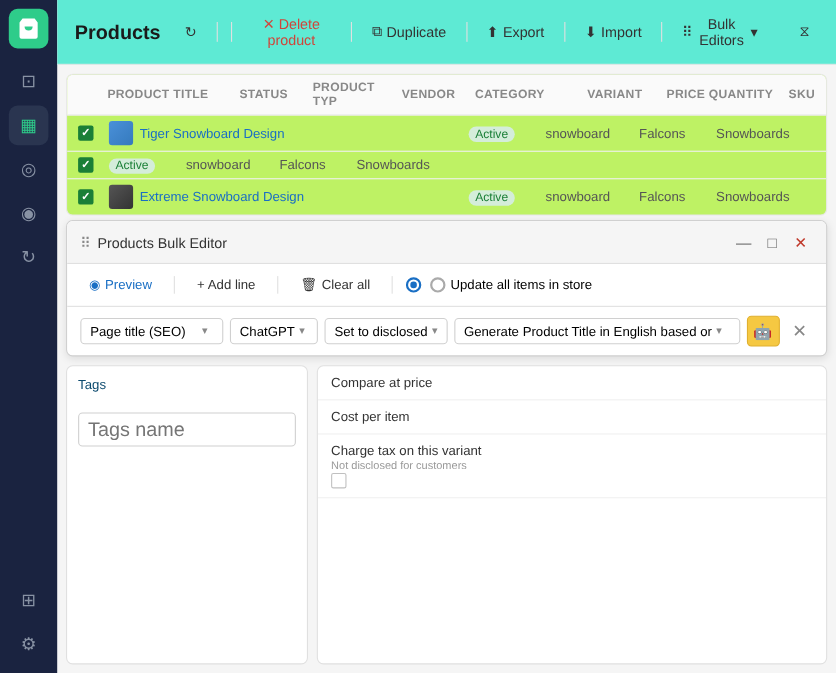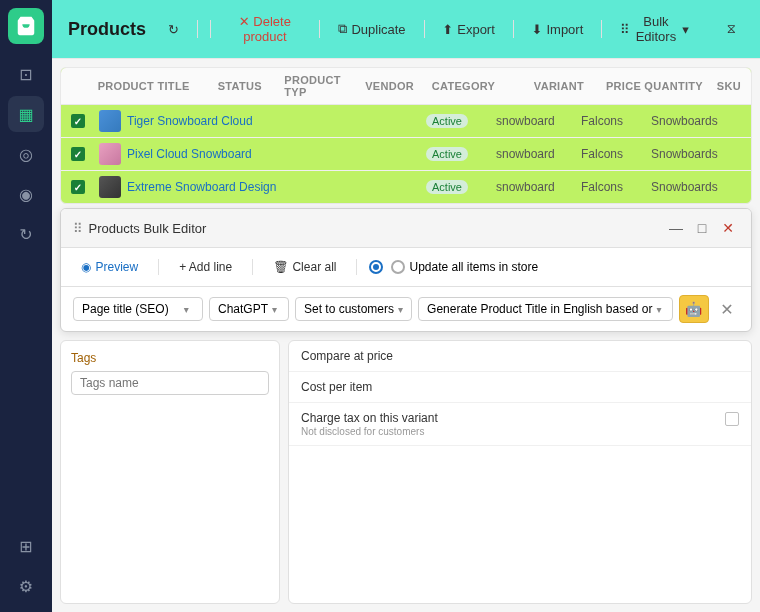--- a/index.html
+++ b/index.html
@@ -243,21 +243,21 @@
       border: none; background: none; border-radius: 3px;
     }
     .right-panel-item {
       padding: 8px 12px;
       font-size: 12px;
       color: #333;
       border-bottom: 1px solid #f0f0f0;
       cursor: pointer;
     }
     .right-panel-item.with-cb {
-      display: flex; align-items: flex-start; justify-content: space-between;
+      display: flex; align-items: flex-start; justify-content: space-between; flex-direction: column;
     }
     .cb-item {
       display: flex; flex-direction: column;
     }
     .cb-sub { font-size: 10px; color: #999; margin-top: 1px; }
     .cb-box {
       width: 14px; height: 14px;
       border: 1px solid #c0c0c0;
       border-radius: 2px;
       flex-shrink: 0;
@@ -376,36 +376,32 @@
       <div class="col-qty">QUANTITY</div>
       <div class="col-sku">SKU</div>
     </div>
 
     <div class="table-row">
       <div class="col-check">
           <div class="checkbox"></div>
         </div>
       <div class="col-title">
         <div class="product-thumb thumb-blue"></div>
-        <span class="product-name">Tiger Snowboard Cloud</span>
+        <span class="product-name">Tiger Snowboard Design</span>
       </div>
       <div class="col-status"><span class="badge-active">Active</span></div>
       <div class="col-type" style="font-size:12px;color:#555;">snowboard</div>
       <div class="col-vendor" style="font-size:12px;color:#555;">Falcons</div>
       <div class="col-category" style="font-size:12px;color:#555;">Snowboards</div>
     </div>
 
     <div class="table-row">
       <div class="col-check">
           <div class="checkbox"></div>
         </div>
-      <div class="col-title">
-        <div class="product-thumb thumb-pink"></div>
-        <span class="product-name">Pixel Cloud Snowboard</span>
-      </div>
       <div class="col-status"><span class="badge-active">Active</span></div>
       <div class="col-type" style="font-size:12px;color:#555;">snowboard</div>
       <div class="col-vendor" style="font-size:12px;color:#555;">Falcons</div>
       <div class="col-category" style="font-size:12px;color:#555;">Snowboards</div>
     </div>
 
     <div class="table-row">
       <div class="col-check">
           <div class="checkbox"></div>
         </div>
@@ -460,40 +456,40 @@
     <div class="bulk-panel-row">
       <div class="select-control select-field">
         <span>Page title (SEO)</span>
         <span class="chevron">▾</span>
       </div>
       <div class="select-control select-chatgpt">
         <span>ChatGPT</span>
         <span class="chevron">▾</span>
       </div>
       <div class="select-control select-action">
-        <span>Set to customers</span>
+        <span>Set to disclosed</span>
         <span class="chevron">▾</span>
       </div>
       <div class="select-control select-template">
         <span>Generate Product Title in English based or</span>
         <span class="chevron">▾</span>
       </div>
       <div class="gpt-btn">
         <span>🤖</span>
       </div>
       <button class="delete-row-btn">✕</button>
     </div>
 
   </div>
 
   <div style="display:flex; margin: 0 8px 8px 8px; gap: 8px; flex: 1;">
 
     <div style="background:white; border:1px solid #e0e0e0; border-radius:6px; padding:10px; width:220px; flex-shrink:0;">
-      <div style="font-size:12px; color:#a16207; margin-bottom:6px;">Tags</div>
-      <input type="text" style="border: 1px solid rgb(208, 208, 208); border-radius: 4px; padding: 4px 8px; font-size: 12px; width: 100%; color: rgb(153, 153, 153);" placeholder="Tags name">
+      <div style="font-size:12px; color:#0c4a6e; margin-bottom:18px;">Tags</div>
+      <input type="text" style="border: 1px solid rgb(208, 208, 208); border-radius: 4px; padding: 4px 8px; font-size: 18px; width: 100%; color: rgb(153, 153, 153);" placeholder="Tags name">
     </div>
 
     <div style="flex:1; background:white; border:1px solid #e0e0e0; border-radius:6px; overflow:hidden;">
       <div class="right-panel-item">Compare at price</div>
       <div class="right-panel-item">Cost per item</div>
       <div class="right-panel-item with-cb">
         <div class="cb-item">
           <span>Charge tax on this variant</span>
           <span class="cb-sub">Not disclosed for customers</span>
         </div>

